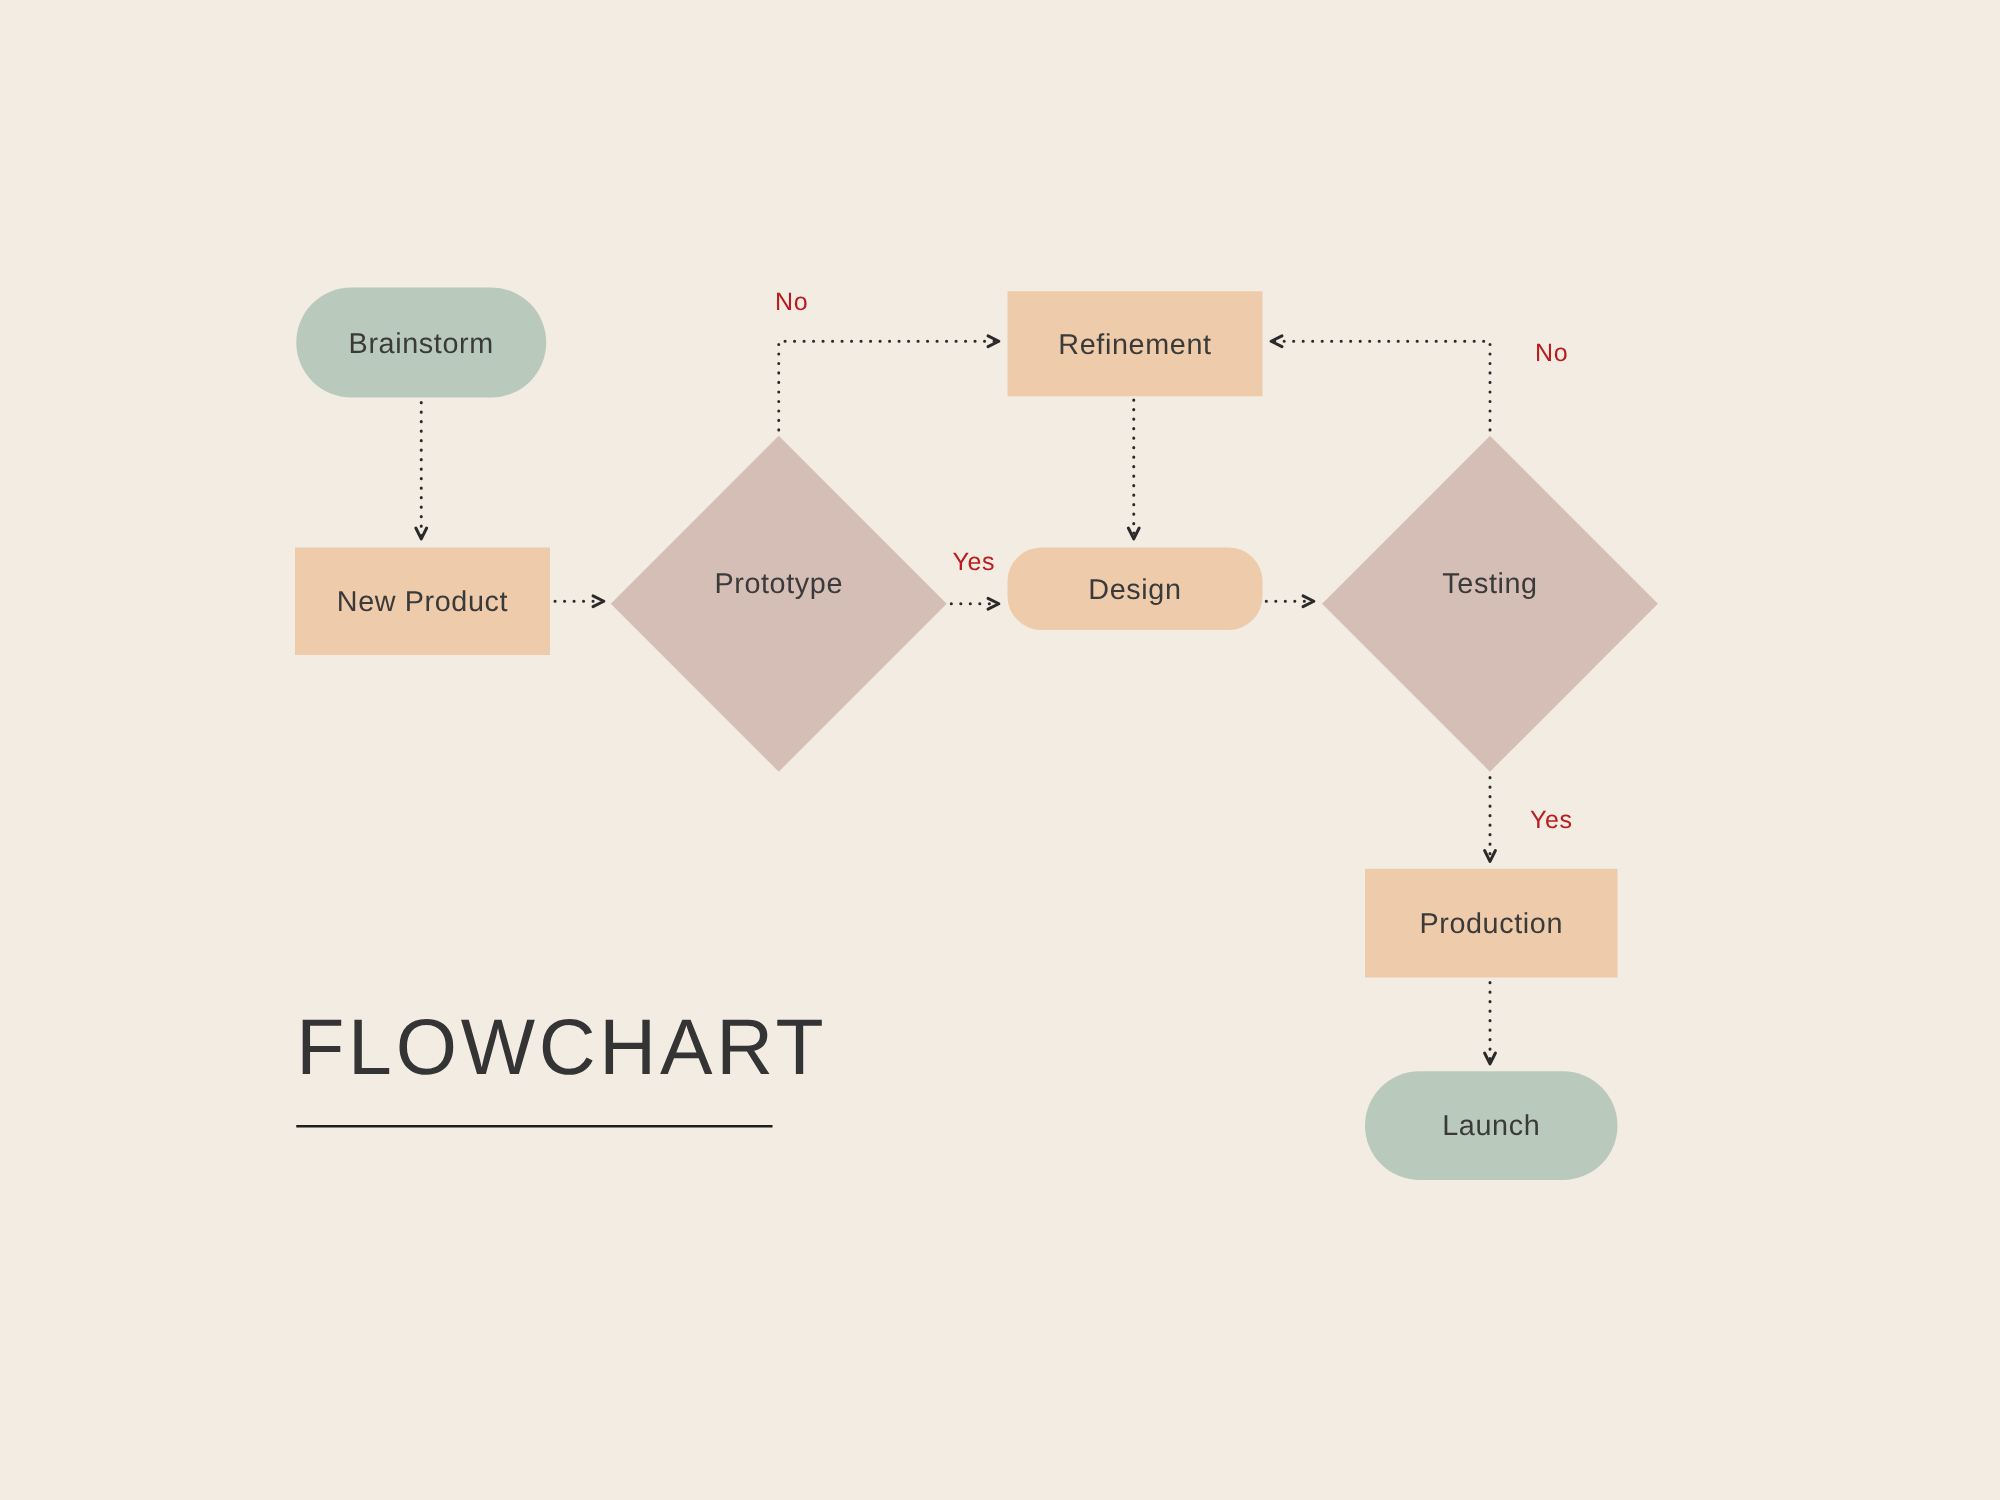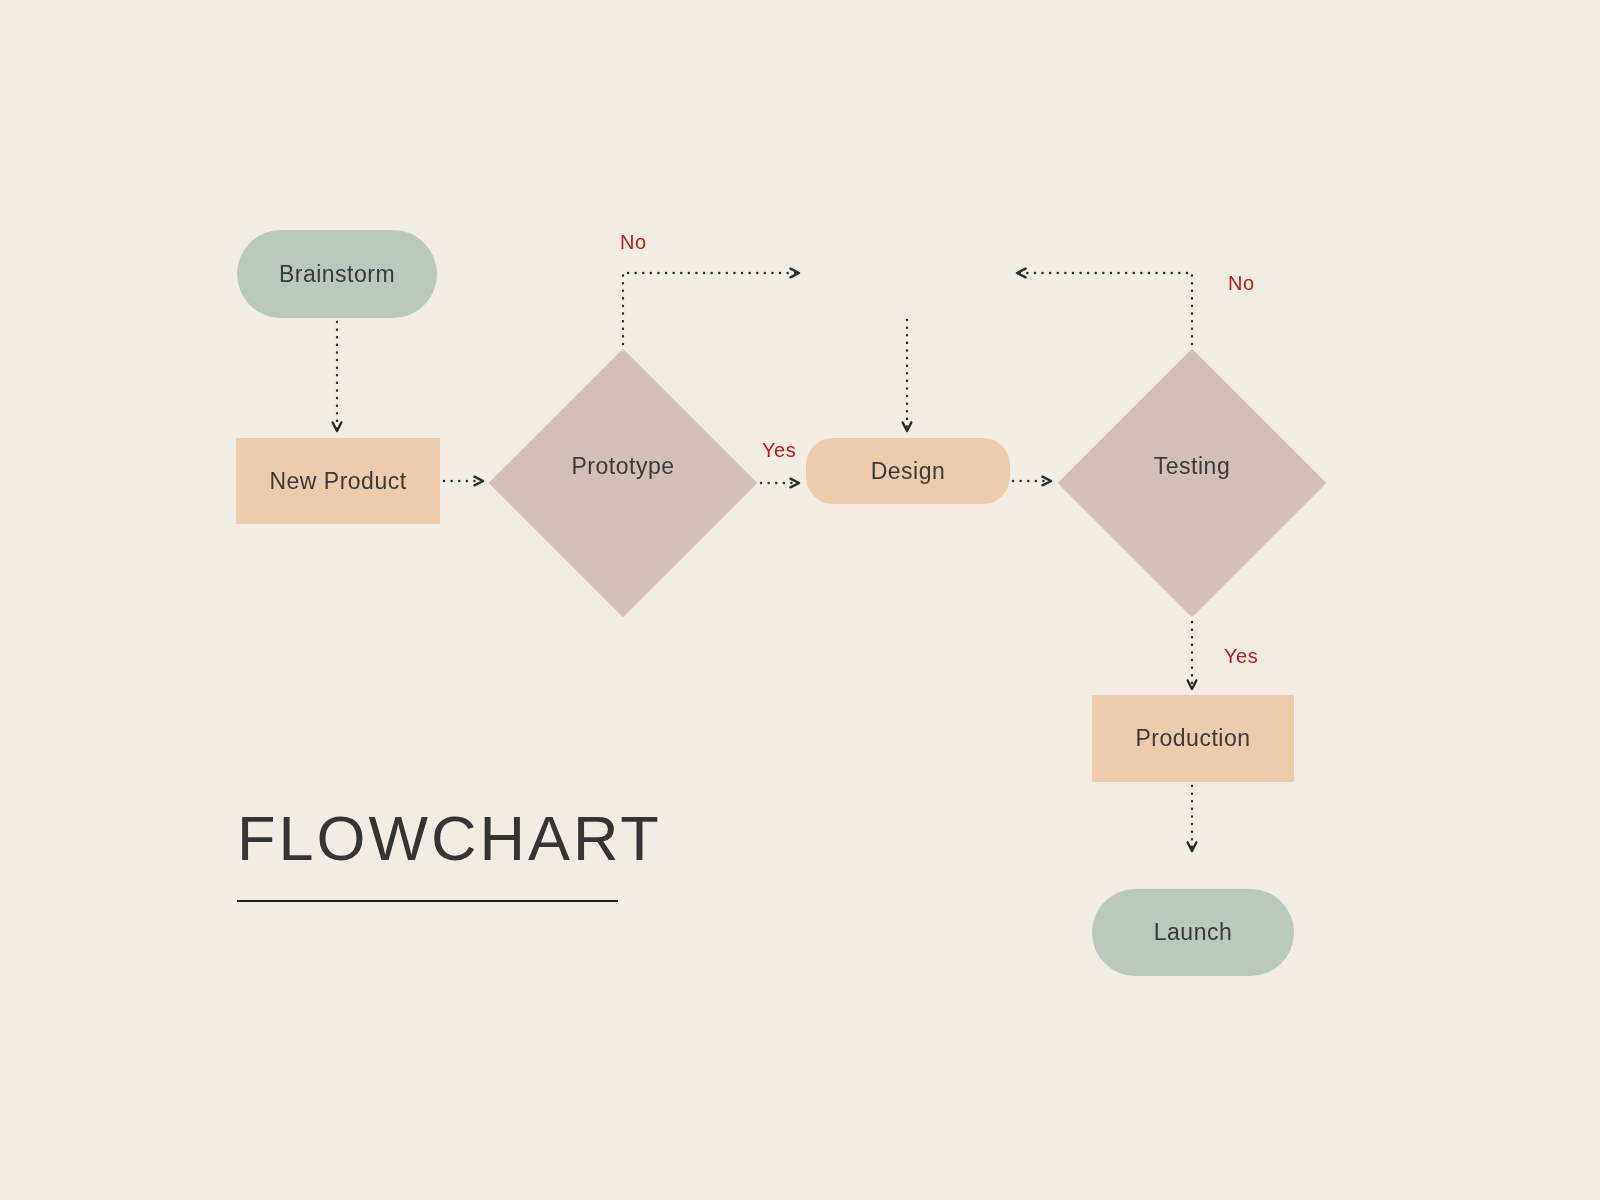--- a/index.html
+++ b/index.html
@@ -95,21 +95,21 @@
     border-top: 2px solid #1f1f1f;
     margin-top: 26px;
   }
 
   
   #node-brainstorm  { left: 237px;  top: 230px; width: 200px; height: 88px; }
   #node-new-product { left: 236px;  top: 438px; width: 204px; height: 86px; }
   #node-refinement  { left: 806px;  top: 233px; width: 204px; height: 84px; }
   #node-design      { left: 806px;  top: 438px; width: 204px; height: 66px; border-radius: 27px; }
   #node-production  { left: 1092px; top: 695px; width: 202px; height: 87px; }
-  #node-launch      { left: 1092px; top: 857px; width: 202px; height: 87px; margin-top: 32px; }
+  #node-launch      { left: 1092px; top: 857px; width: 202px; height: 87px; }
 
   #diamond-prototype { left: 528px;  top: 388px; }
   #diamond-testing   { left: 1097px; top: 388px; }
   #label-prototype   { left: 523px;  top: 453px; }
   #label-testing     { left: 1092px; top: 453px; }
 
   
   #edge-label-prototype-no  { left: 620px;  top: 231px; }
   #edge-label-prototype-yes { left: 762px;  top: 439px; }
   #edge-label-testing-no    { left: 1228px; top: 272px; }
@@ -140,20 +140,23 @@
   </svg>
 
   <div class="node pill" id="node-brainstorm">
     <span>Brainstorm</span>
   </div>
 
   <div class="node rect" id="node-new-product">
     <span>New Product</span>
   </div>
 
+  <div class="node rect" id="node-refinement">
+    <span>Refinement</span>
+  </div>
 
   <div class="node rect" id="node-design">
     <span>Design</span>
   </div>
 
   <div class="node rect" id="node-production">
     <span>Production</span>
   </div>
 
   <div class="node pill" id="node-launch">

